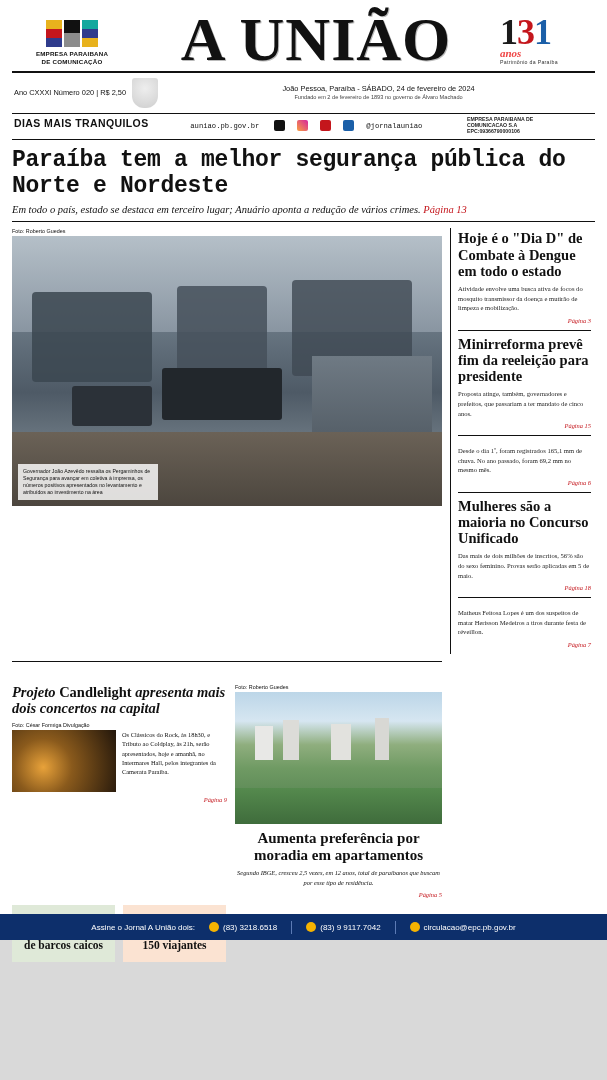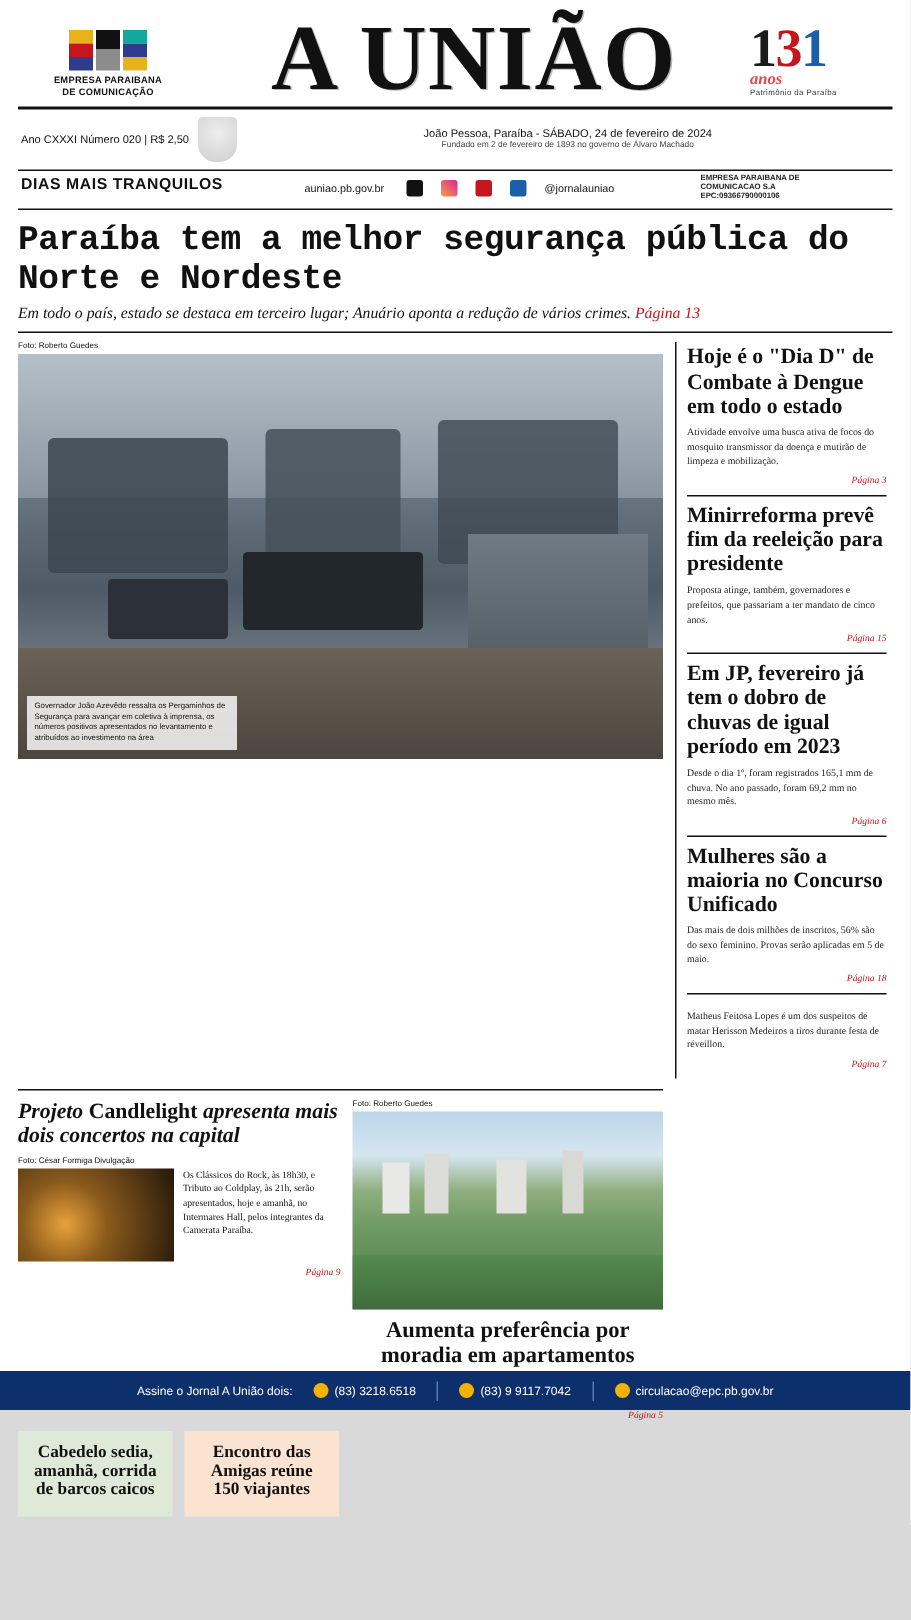--- a/index.html
+++ b/index.html
@@ -69,21 +69,21 @@
     display:flex; justify-content:space-between;
     border-bottom:1px solid #111;
     padding:3px 2px 4px 2px;
     font-family:"Liberation Sans", sans-serif;
     font-size:7px;
   }
   .kicker {
     font-family:"Liberation Sans", sans-serif;
     font-weight:bold; font-size:10.5px; letter-spacing:.4px;
   }
-  .social { display:flex; align-items:center; gap:12px; }
+  .social { display:flex; align-items:center; gap:12px;font-family:Liberation Mono, monospace; }
   .social .url { font-size:7.2px; margin-right:3px;}
   .sicon { width:11px; height:11px; border-radius:2px; display:inline-block; }
   .sig { font-size:5px; line-height:1.15; width:126px; color:#222; }
   .sig b { font-size:5.2px; }
 
   
   .headline {
     font-family:Liberation Mono, monospace;
     font-weight:bold;
     font-size:23px;
@@ -114,21 +114,21 @@
   }
 
   
   .r-item { border-bottom:1px solid #111; padding:5px 0 6px 0; }
   .r-item:first-child { padding-top:2px; }
   .r-title { font-family:"Liberation Serif", serif; font-weight:bold; font-size:14.5px; line-height:1.12; }
   .r-body { font-size:6.6px; line-height:1.45; margin-top:5px; color:#222; }
   .r-pag { color:#c4161c; font-size:6.4px; font-style:italic; text-align:right; margin-top:4px; }
 
   
-  .band2 { display:flex; gap:8px; margin-top:7px; border-top:1px solid #111; padding-top:6px;}
+  .band2 { display:flex; gap:8px; margin-top:7px; border-top:1px solid #111; padding-top:22px;}
   .candle { width:215px; }
   .candle h3 { font-size:14.5px; font-weight:bold; line-height:1.15; margin:0 0 5px 0; font-style:italic; }
   .candle h3 .rom { font-style:normal; }
   .candle-row { display:flex; gap:6px; }
   .candle-photo { width:104px; height:62px; }
   .candle-text { font-size:6.4px; line-height:1.45; flex:1; }
   .candle .pag { color:#c4161c; text-align:right; font-style:italic; font-size:6.4px; margin-top:4px;}
   .jp { width:207px; }
   .jp-photo { width:100%; height:132px; }
   .jp h3 { font-size:15px; font-weight:bold; line-height:1.15; margin:6px 0 4px 0; text-align:center;}
@@ -244,21 +244,20 @@
         <div class="r-title">Hoje é o "Dia D" de Combate à Dengue em todo o estado</div>
         <div class="r-body">Atividade envolve uma busca ativa de focos do mosquito transmissor da doença e mutirão de limpeza e mobilização.</div>
         <div class="r-pag">Página 3</div>
       </div>
       <div class="r-item">
         <div class="r-title">Minirreforma prevê fim da reeleição para presidente</div>
         <div class="r-body">Proposta atinge, também, governadores e prefeitos, que passariam a ter mandato de cinco anos.</div>
         <div class="r-pag">Página 15</div>
       </div>
       <div class="r-item">
-        <div class="r-title">Em JP, fevereiro já tem o dobro de chuvas de igual período em 2023</div>
         <div class="r-body">Desde o dia 1º, foram registrados 165,1 mm de chuva. No ano passado, foram 69,2 mm no mesmo mês.</div>
         <div class="r-pag">Página 6</div>
       </div>
       <div class="r-item">
         <div class="r-title">Mulheres são a maioria no Concurso Unificado</div>
         <div class="r-body">Das mais de dois milhões de inscritos, 56% são do sexo feminino. Provas serão aplicadas em 5 de maio.</div>
         <div class="r-pag">Página 18</div>
       </div>
       <div class="r-item" style="border-bottom:none">
         <div class="r-body">Matheus Feitosa Lopes é um dos suspeitos de matar Herisson Medeiros a tiros durante festa de réveillon.</div>

